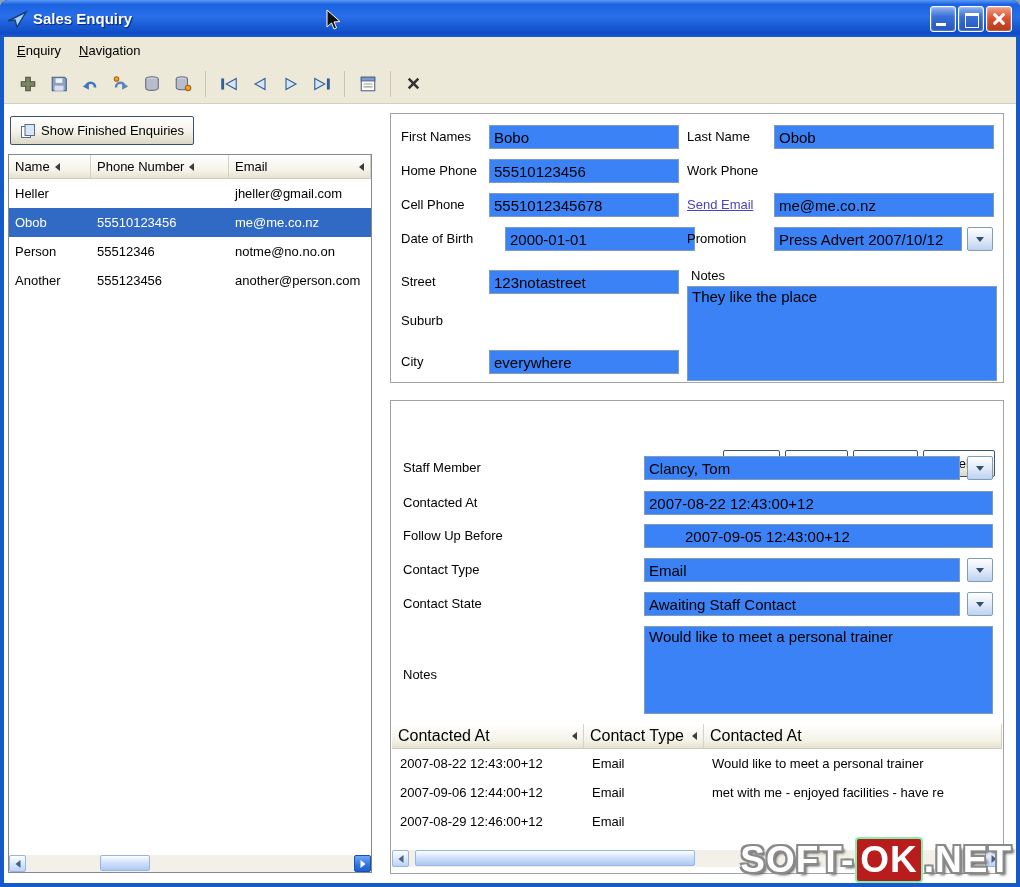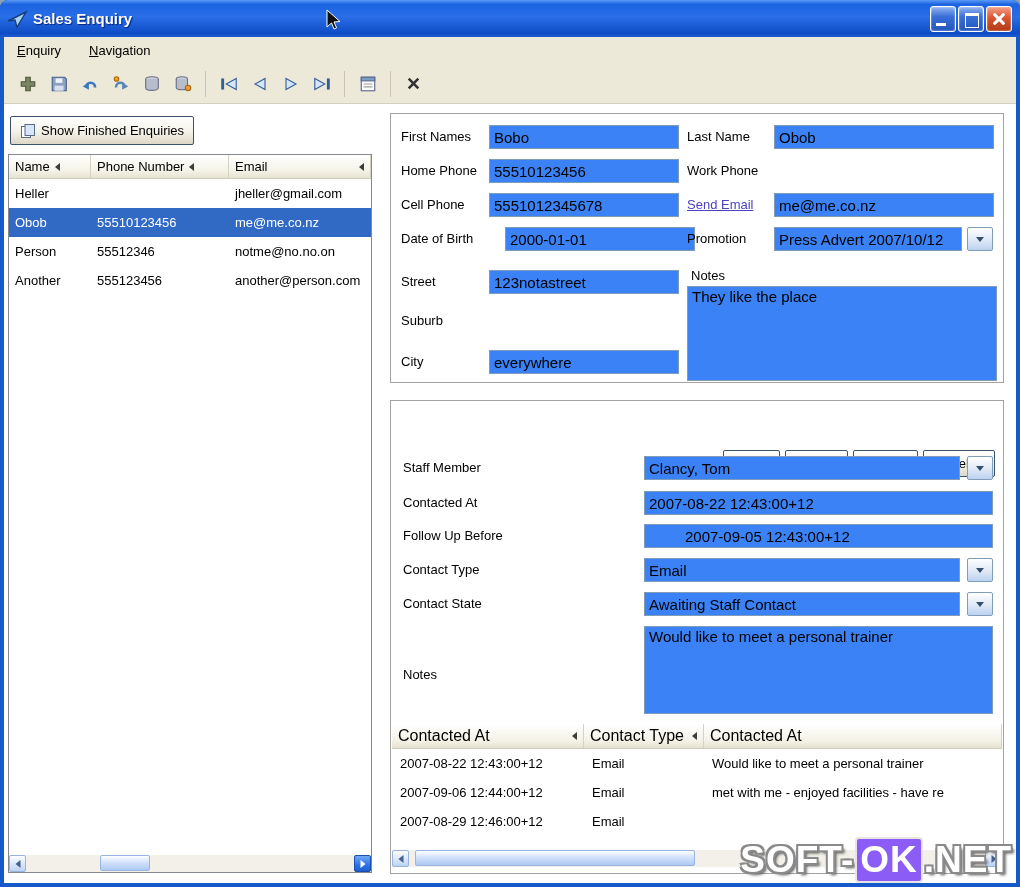--- a/index.html
+++ b/index.html
@@ -43,21 +43,21 @@
   }
   .wbtn.close::before,.wbtn.close::after{
     content:""; position:absolute; left:50%; top:50%; width:15px; height:3px; background:#fff; border-radius:1px;
   }
   .wbtn.close::before{ transform: translate(-50%,-50%) rotate(45deg); }
   .wbtn.close::after { transform: translate(-50%,-50%) rotate(-45deg); }
 
   
   .menubar{
     position:absolute; left:4px; right:4px; top:37px; height:27px;
-    background:#ece9d8; display:flex; align-items:center; padding-left:4px; gap:10px;
+    background:#ece9d8; display:flex; align-items:center; padding-left:4px; gap:0;
   }
   .menu-item{
     display:inline-block; font-size:13px; color:#000; padding:4px 9px; cursor:default;
   }
   .menu-item::first-letter{ text-decoration: underline; }
 
   .toolbar{
     position:absolute; left:4px; right:4px; top:64px; height:40px;
     background:#ece9d8; border-bottom:1px solid #d4d0bf;
     display:flex; align-items:center; padding-left:8px;
@@ -180,21 +180,21 @@
   .contact-hscroll{ position:absolute; left:1px; right:1px; bottom:6px; }
 
   
   .watermark{
     position:absolute; right:8px; bottom:4px; z-index:40;
     font-size:37px; font-weight:bold; letter-spacing:1px; color:#fff;
     text-shadow:-2px -2px 0 #8a8a8a, 2px -2px 0 #8a8a8a, -2px 2px 0 #8a8a8a, 2px 2px 0 #8a8a8a, 3px 3px 3px #555;
     white-space:nowrap;
   }
   .watermark .ok{
-    display:inline-block; background:#8b5cf6; border:2px solid #e5e5e5; border-radius:4px;
+    display:inline-block; background:#b91c1c; border:2px solid #86efac; border-radius:4px;
     padding:0 3px; margin:0 1px; text-shadow:none;
   }
 
   .cursor{ position:absolute; left:322px; top:8px; z-index:60; width:24px; height:24px; }
 </style>
 </head>
 <body>
 
 <div class="window">
 

